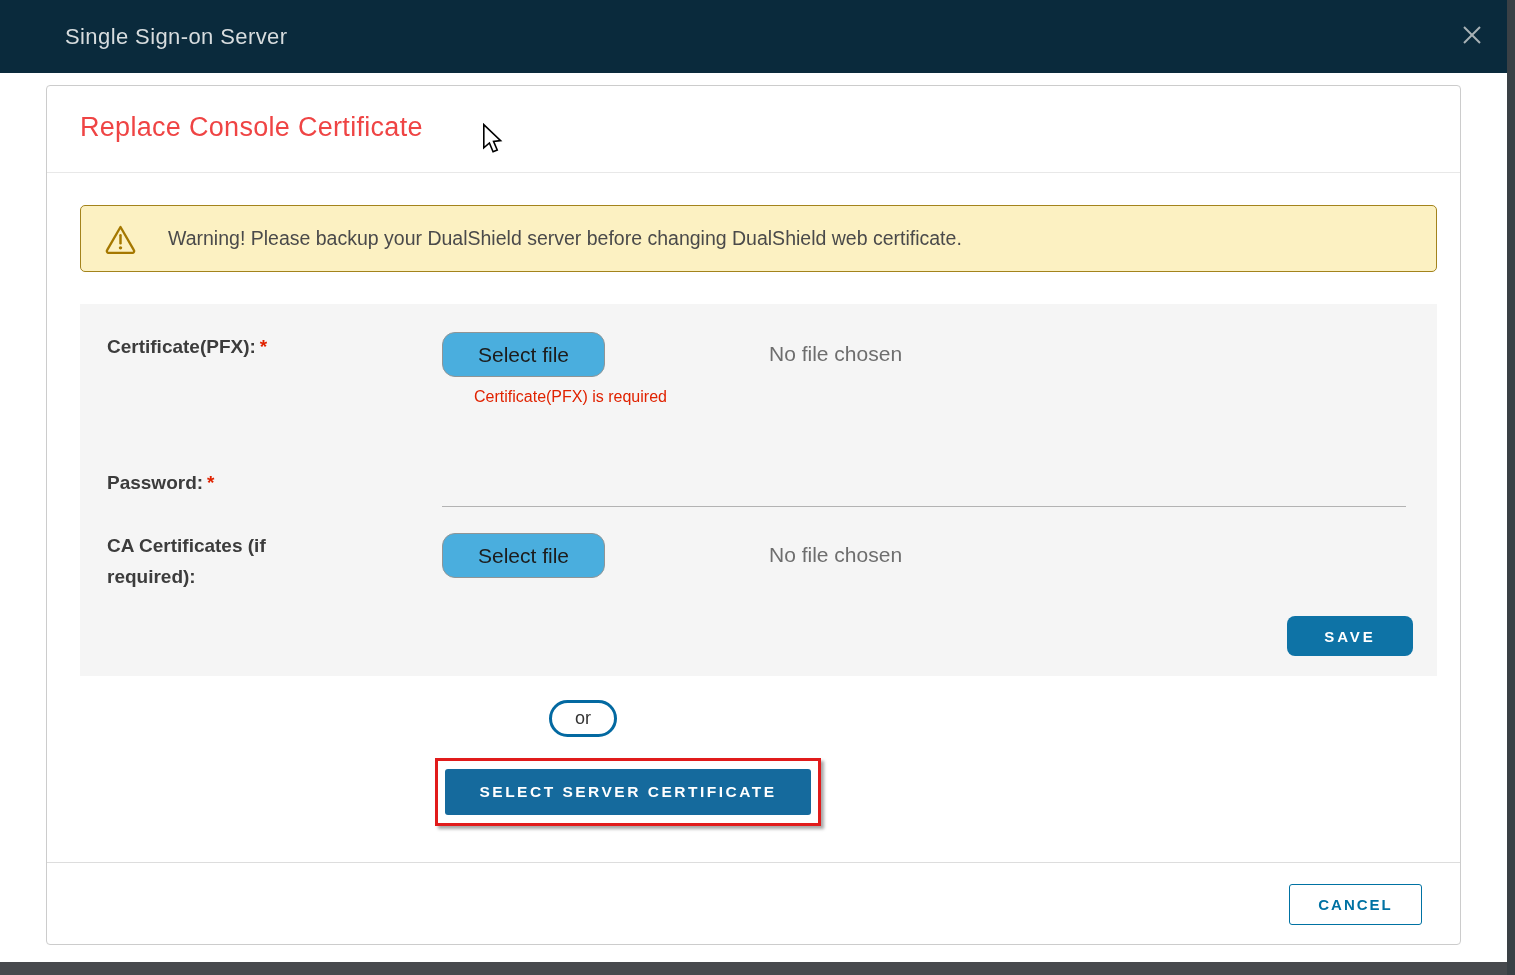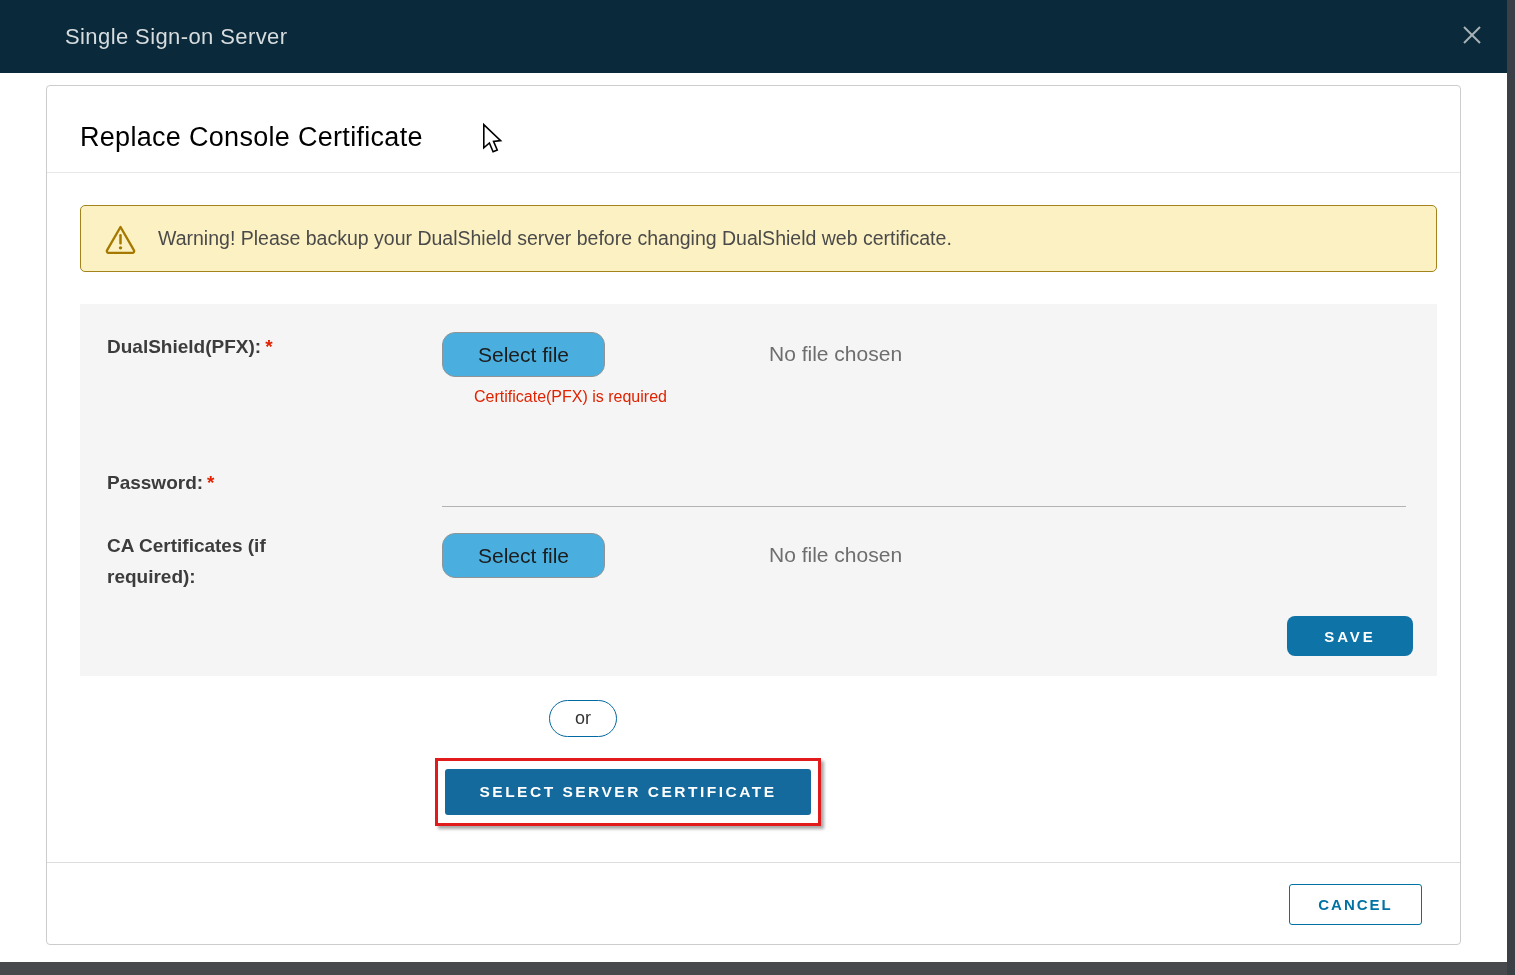--- a/index.html
+++ b/index.html
@@ -32,36 +32,36 @@
   
   .panel {
     left: 46px; top: 85px; width: 1415px; height: 860px;
     background: #fff; border: 1px solid #cccccc; border-radius: 4px;
   }
   .panel-heading {
     left: 0; top: 0; width: 100%; height: 87px;
     border-bottom: 1px solid #e8e8e8;
   }
   .panel-heading-text {
-    position: absolute; left: 33px; top: 36px;
-    font-size: 27px; font-weight: 300; color: #000000; letter-spacing: 0.3px;
+    position: absolute; left: 33px; top: 26px;
+    font-size: 27px; font-weight: 300; color: #ef4444; letter-spacing: 0.3px;
   }
   .cursor { left: 432px; top: 37px; width: 24px; height: 32px; }
 
   
   .warning {
     left: 33px; top: 119px; width: 1357px; height: 67px;
     background: var(--warning_bg, #fcf1c2);
     border: 1px solid var(--warning_border, #a3831c);
     border-radius: 5px;
     display: flex; align-items: center;
     padding-left: 23px;
   }
   .warning-text {
-    margin-left: 21px;
+    margin-left: 31px;
     font-size: 19.5px; color: #4a4a4a;
   }
 
   
   .gray {
     left: 33px; top: 218px; width: 1357px; height: 372px;
     background: #f5f5f5;
   }
   .field-label {
     font-size: 19px; font-weight: 700; color: #3c3c3c; line-height: 31px;
@@ -86,21 +86,21 @@
     left: 1207px; top: 312px; width: 126px; height: 40px;
     background: var(--primary_blue, #0e73a6);
     border: none; border-radius: 8px; cursor: pointer;
     color: #fff; font-size: 15px; font-weight: 700; letter-spacing: 3px;
     font-family: "Liberation Sans", sans-serif;
   }
 
   
   .or-pill {
     left: 502px; top: 614px; width: 68px; height: 37px;
-    border: 1px solid #0369a1; border-radius: 19px;
+    border: 3px solid #0369a1; border-radius: 19px;
     display: flex; align-items: center; justify-content: center;
     font-size: 18px; color: #333; background: #fff;
   }
   .red-box {
     left: 388px; top: 672px; width: 386px; height: 68px;
     border: 3px solid var(--annotation_red, #e11b1b);
     background: #fff;
     box-shadow: 3px 3px 3px #a8a8a8;
     display: flex; align-items: center; justify-content: center;
   }
@@ -158,21 +158,21 @@
       <path d="M12 2.2 L21.8 19.2 a1.3 1.3 0 0 1 -1.1 2 H3.3 a1.3 1.3 0 0 1 -1.1 -2 Z" fill="none" stroke="#a57800" stroke-width="1.7" stroke-linejoin="round"></path>
       <line x1="12" y1="8.2" x2="12" y2="14.2" stroke="#a57800" stroke-width="1.8" stroke-linecap="round"></line>
       <circle cx="12" cy="17.5" r="1.25" fill="#a57800"></circle>
     </svg>
     <span class="warning-text">Warning! Please backup your DualShield server before changing DualShield web certificate.</span>
   </div>
 
   <div class="abs gray">
 
     <div class="abs field-label" style="left:27px; top:27px;">
-      <span>DualShield(PFX):</span><span class="req">*</span>
+      <span>Certificate(PFX):</span><span class="req">*</span>
     </div>
     <button class="abs file-btn" style="left:362px; top:28px;">Select file</button>
     <span class="abs file-status" style="left:689px; top:38px;">No file chosen</span>
     <span class="abs error-text" style="left:362px; top:84px;">Certificate(PFX) is required</span>
 
     <div class="abs field-label" style="left:27px; top:163px;">
       <span>Password:</span><span class="req">*</span>
     </div>
     <input class="abs password-input" type="password" value="" style="">
 

